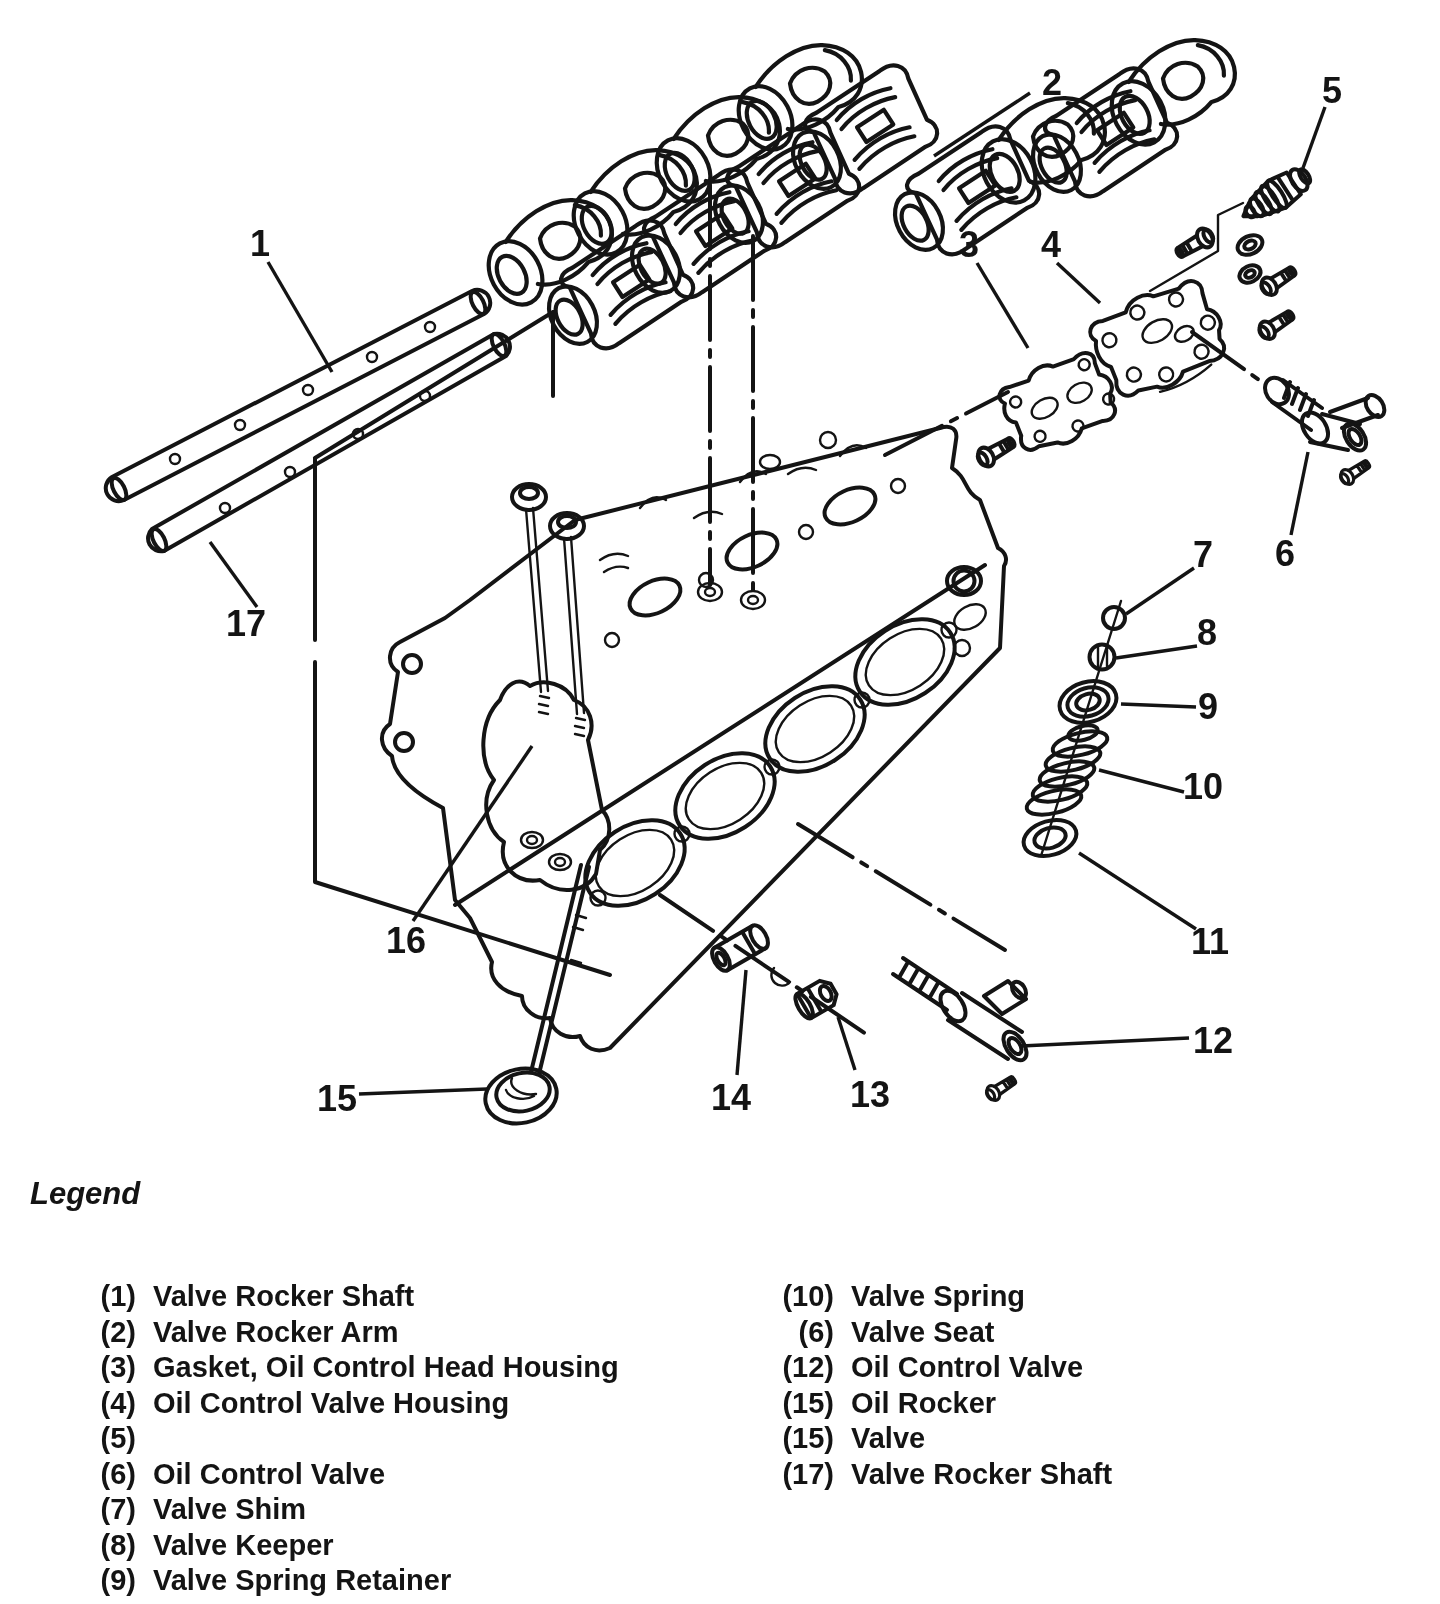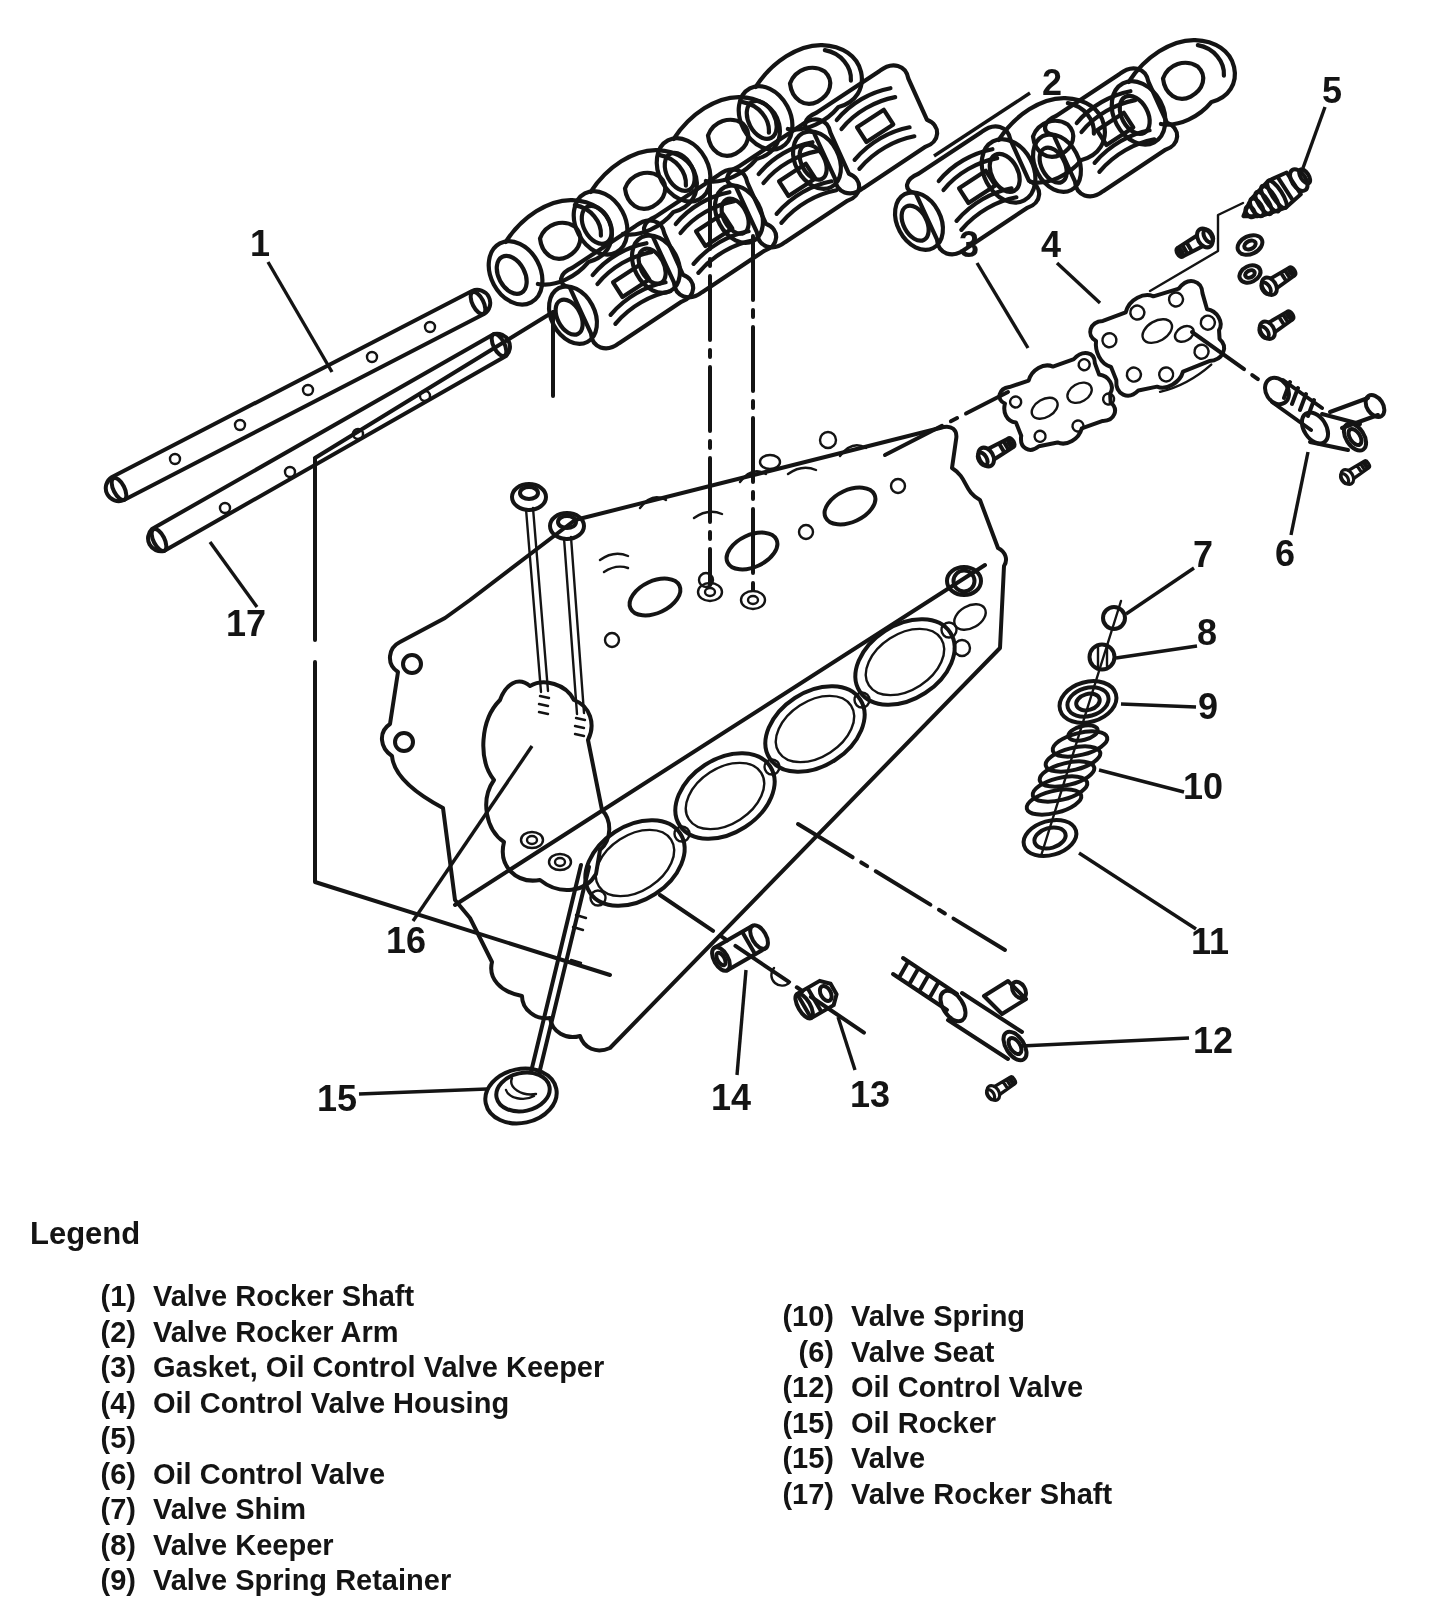--- a/index.html
+++ b/index.html
@@ -4,24 +4,24 @@
 <style>
   html,body{margin:0;padding:0;background:#e8e8e8;}
   .page{position:relative;width:1440px;height:1604px;background:#ffffff;overflow:hidden;
         font-family:"Liberation Sans", sans-serif;color:#141414;}
   svg{position:absolute;left:0;top:0;}
   .art{stroke:#141414;fill:none;stroke-width:4;stroke-linecap:round;stroke-linejoin:round;}
   .thin{stroke-width:2.4;}
   .leader{stroke:#141414;stroke-width:3.4;}
   .callout-num{font-family:"Liberation Sans", sans-serif;font-weight:700;font-size:36px;fill:#141414;}
   .legend{position:absolute;left:0;top:0;width:1440px;}
-  .legend-heading{position:absolute;left:30px;top:1216px;font-size:31px;font-weight:700;}
+  .legend-heading{position:absolute;left:30px;top:1176px;font-size:31px;font-weight:700;font-style:italic;}
   .legend-col{position:absolute;top:1279px;}
   .legend-col.left{left:58px;}
-  .legend-col.right{left:756px;margin-top:20px;}
+  .legend-col.right{left:756px;}
   .legend-row{display:flex;line-height:35.5px;font-size:29px;font-weight:700;white-space:nowrap;}
   .legend-num{width:78px;text-align:right;padding-right:17px;flex:none;}
 </style>
 </head>
 <body>
 
 <div class="page">
 
 <svg width="1440" height="1190" viewBox="0 0 1440 1190">
   <defs>
@@ -344,21 +344,21 @@
         <div class="legend-row">
           <span class="legend-num">(1)</span>
           <span>Valve Rocker Shaft</span>
         </div>
         <div class="legend-row">
           <span class="legend-num">(2)</span>
           <span>Valve Rocker Arm</span>
         </div>
         <div class="legend-row">
           <span class="legend-num">(3)</span>
-          <span>Gasket, Oil Control Valve Keeper</span>
+          <span>Gasket, Oil Control Head Housing</span>
         </div>
         <div class="legend-row">
           <span class="legend-num">(4)</span>
           <span>Oil Control Valve Housing</span>
         </div>
         <div class="legend-row">
           <span class="legend-num">(5)</span>
         </div>
         <div class="legend-row">
           <span class="legend-num">(6)</span>

